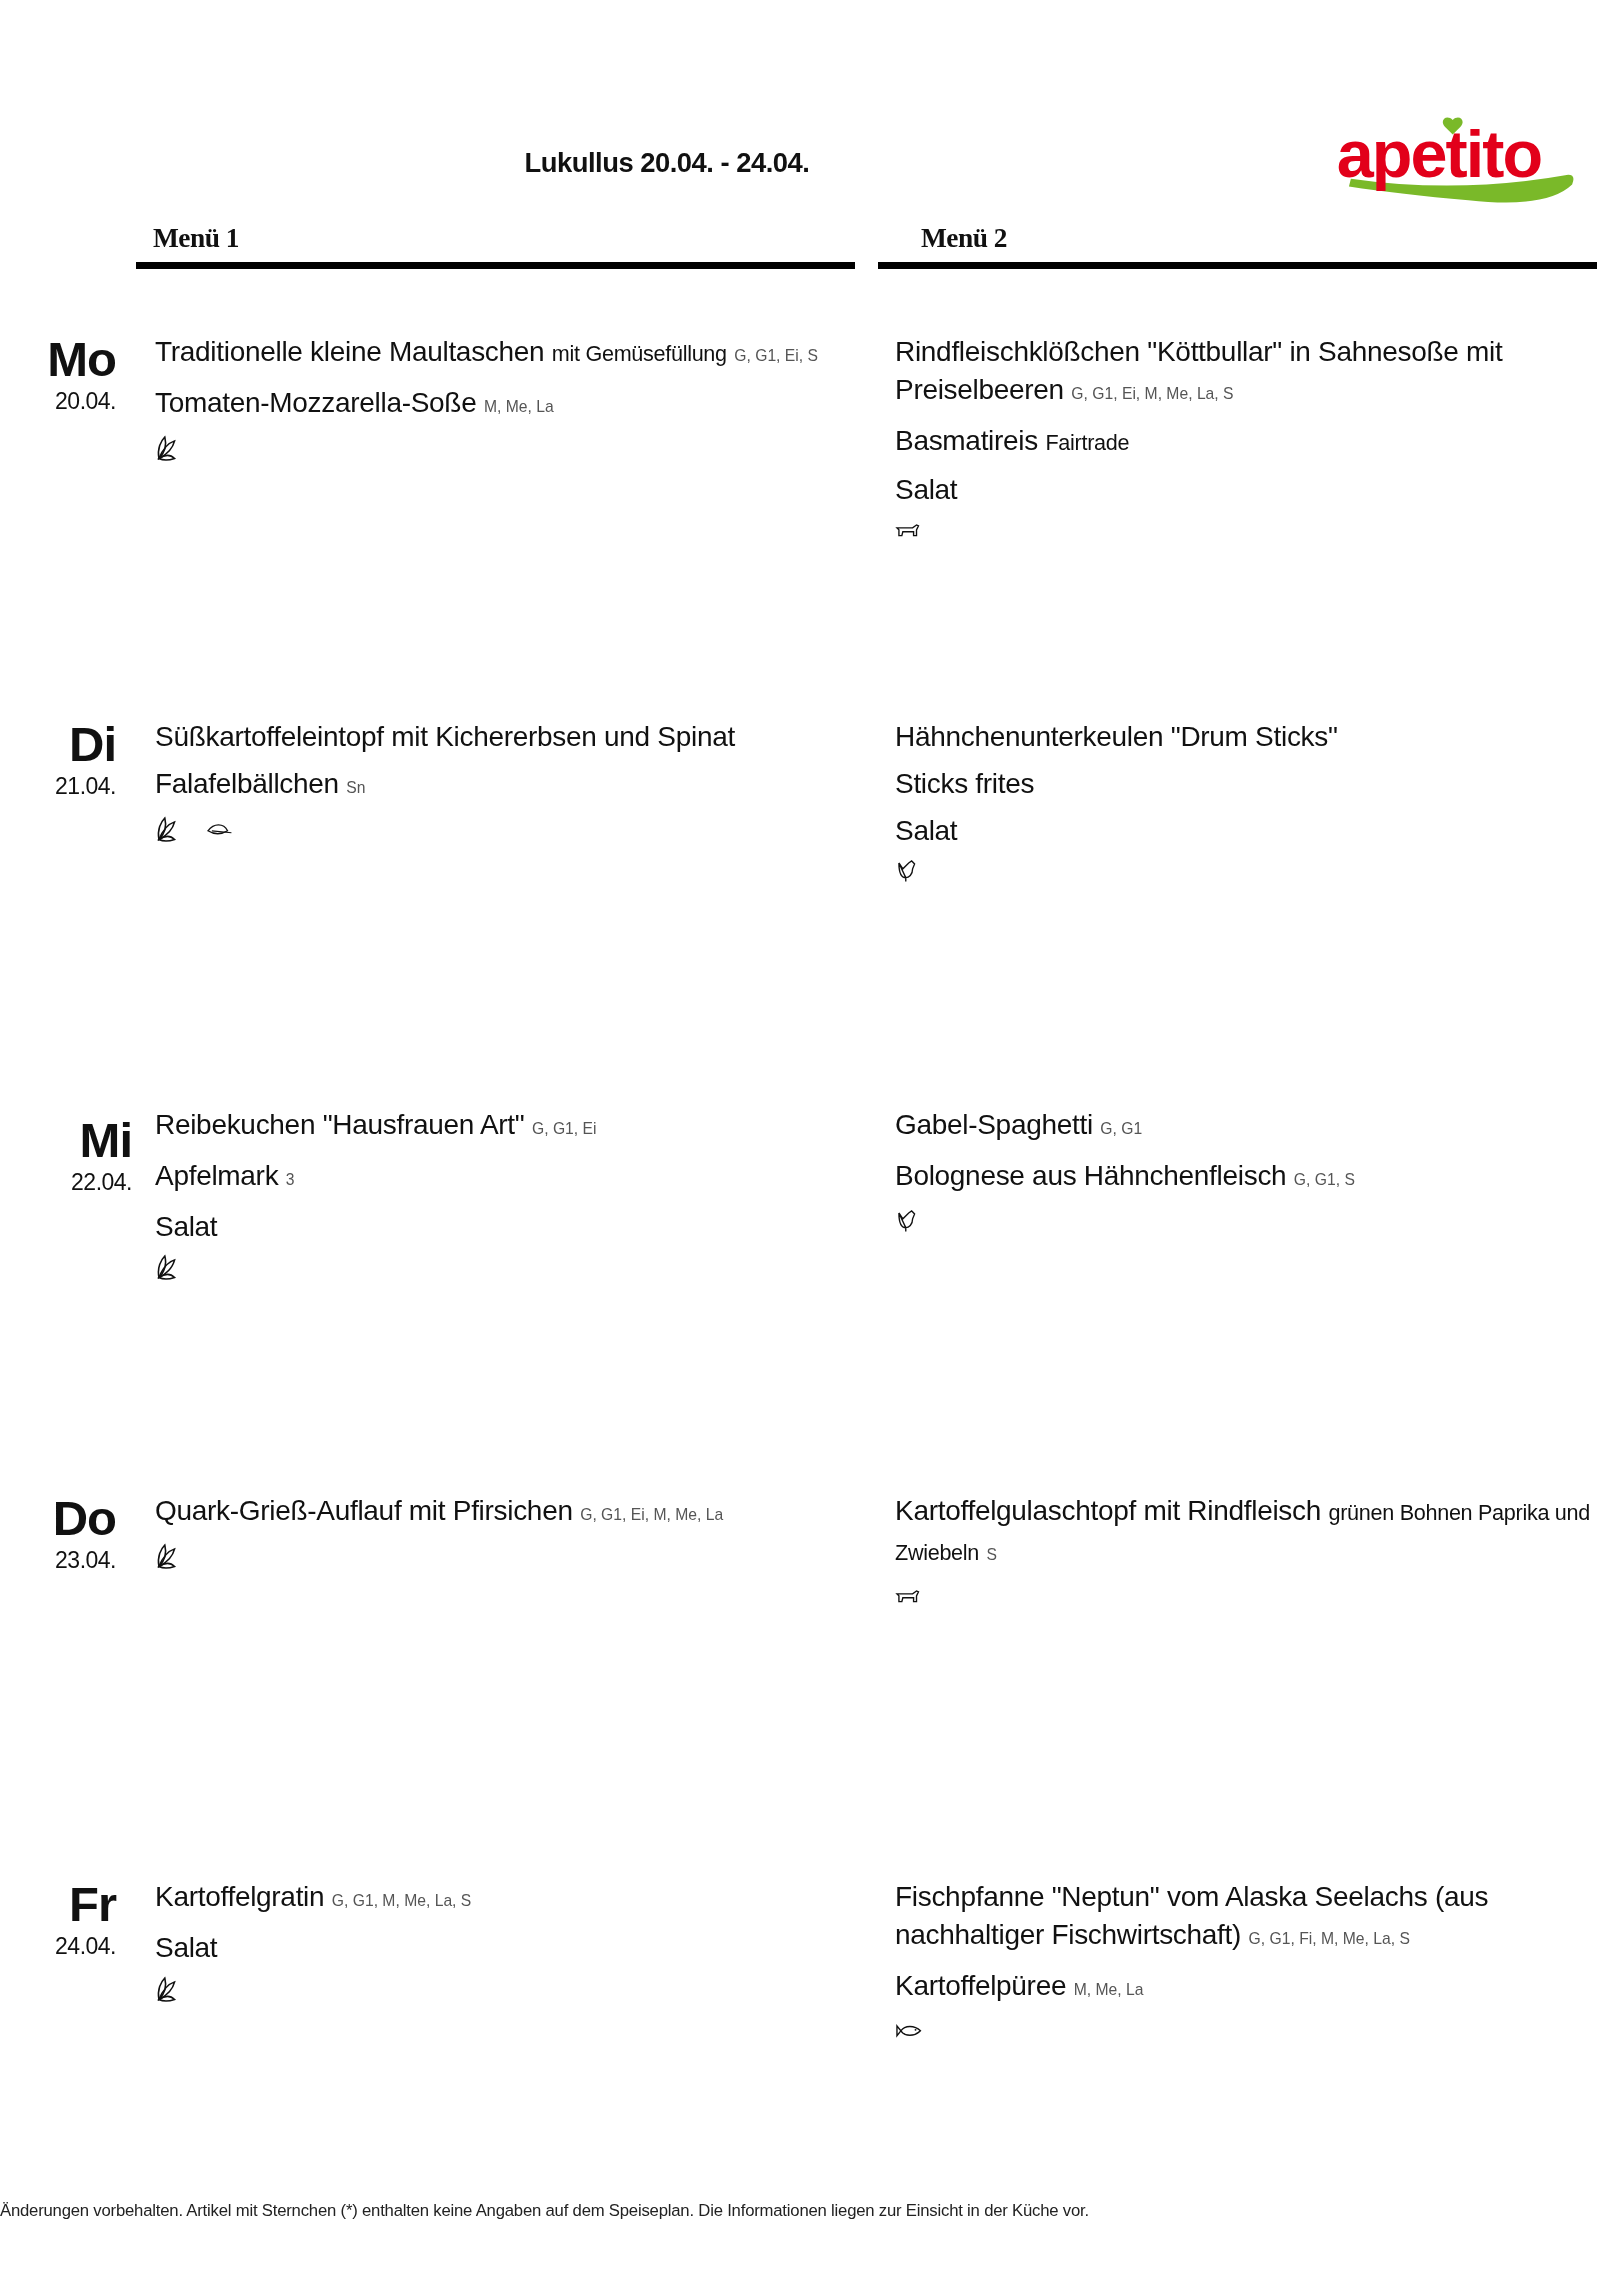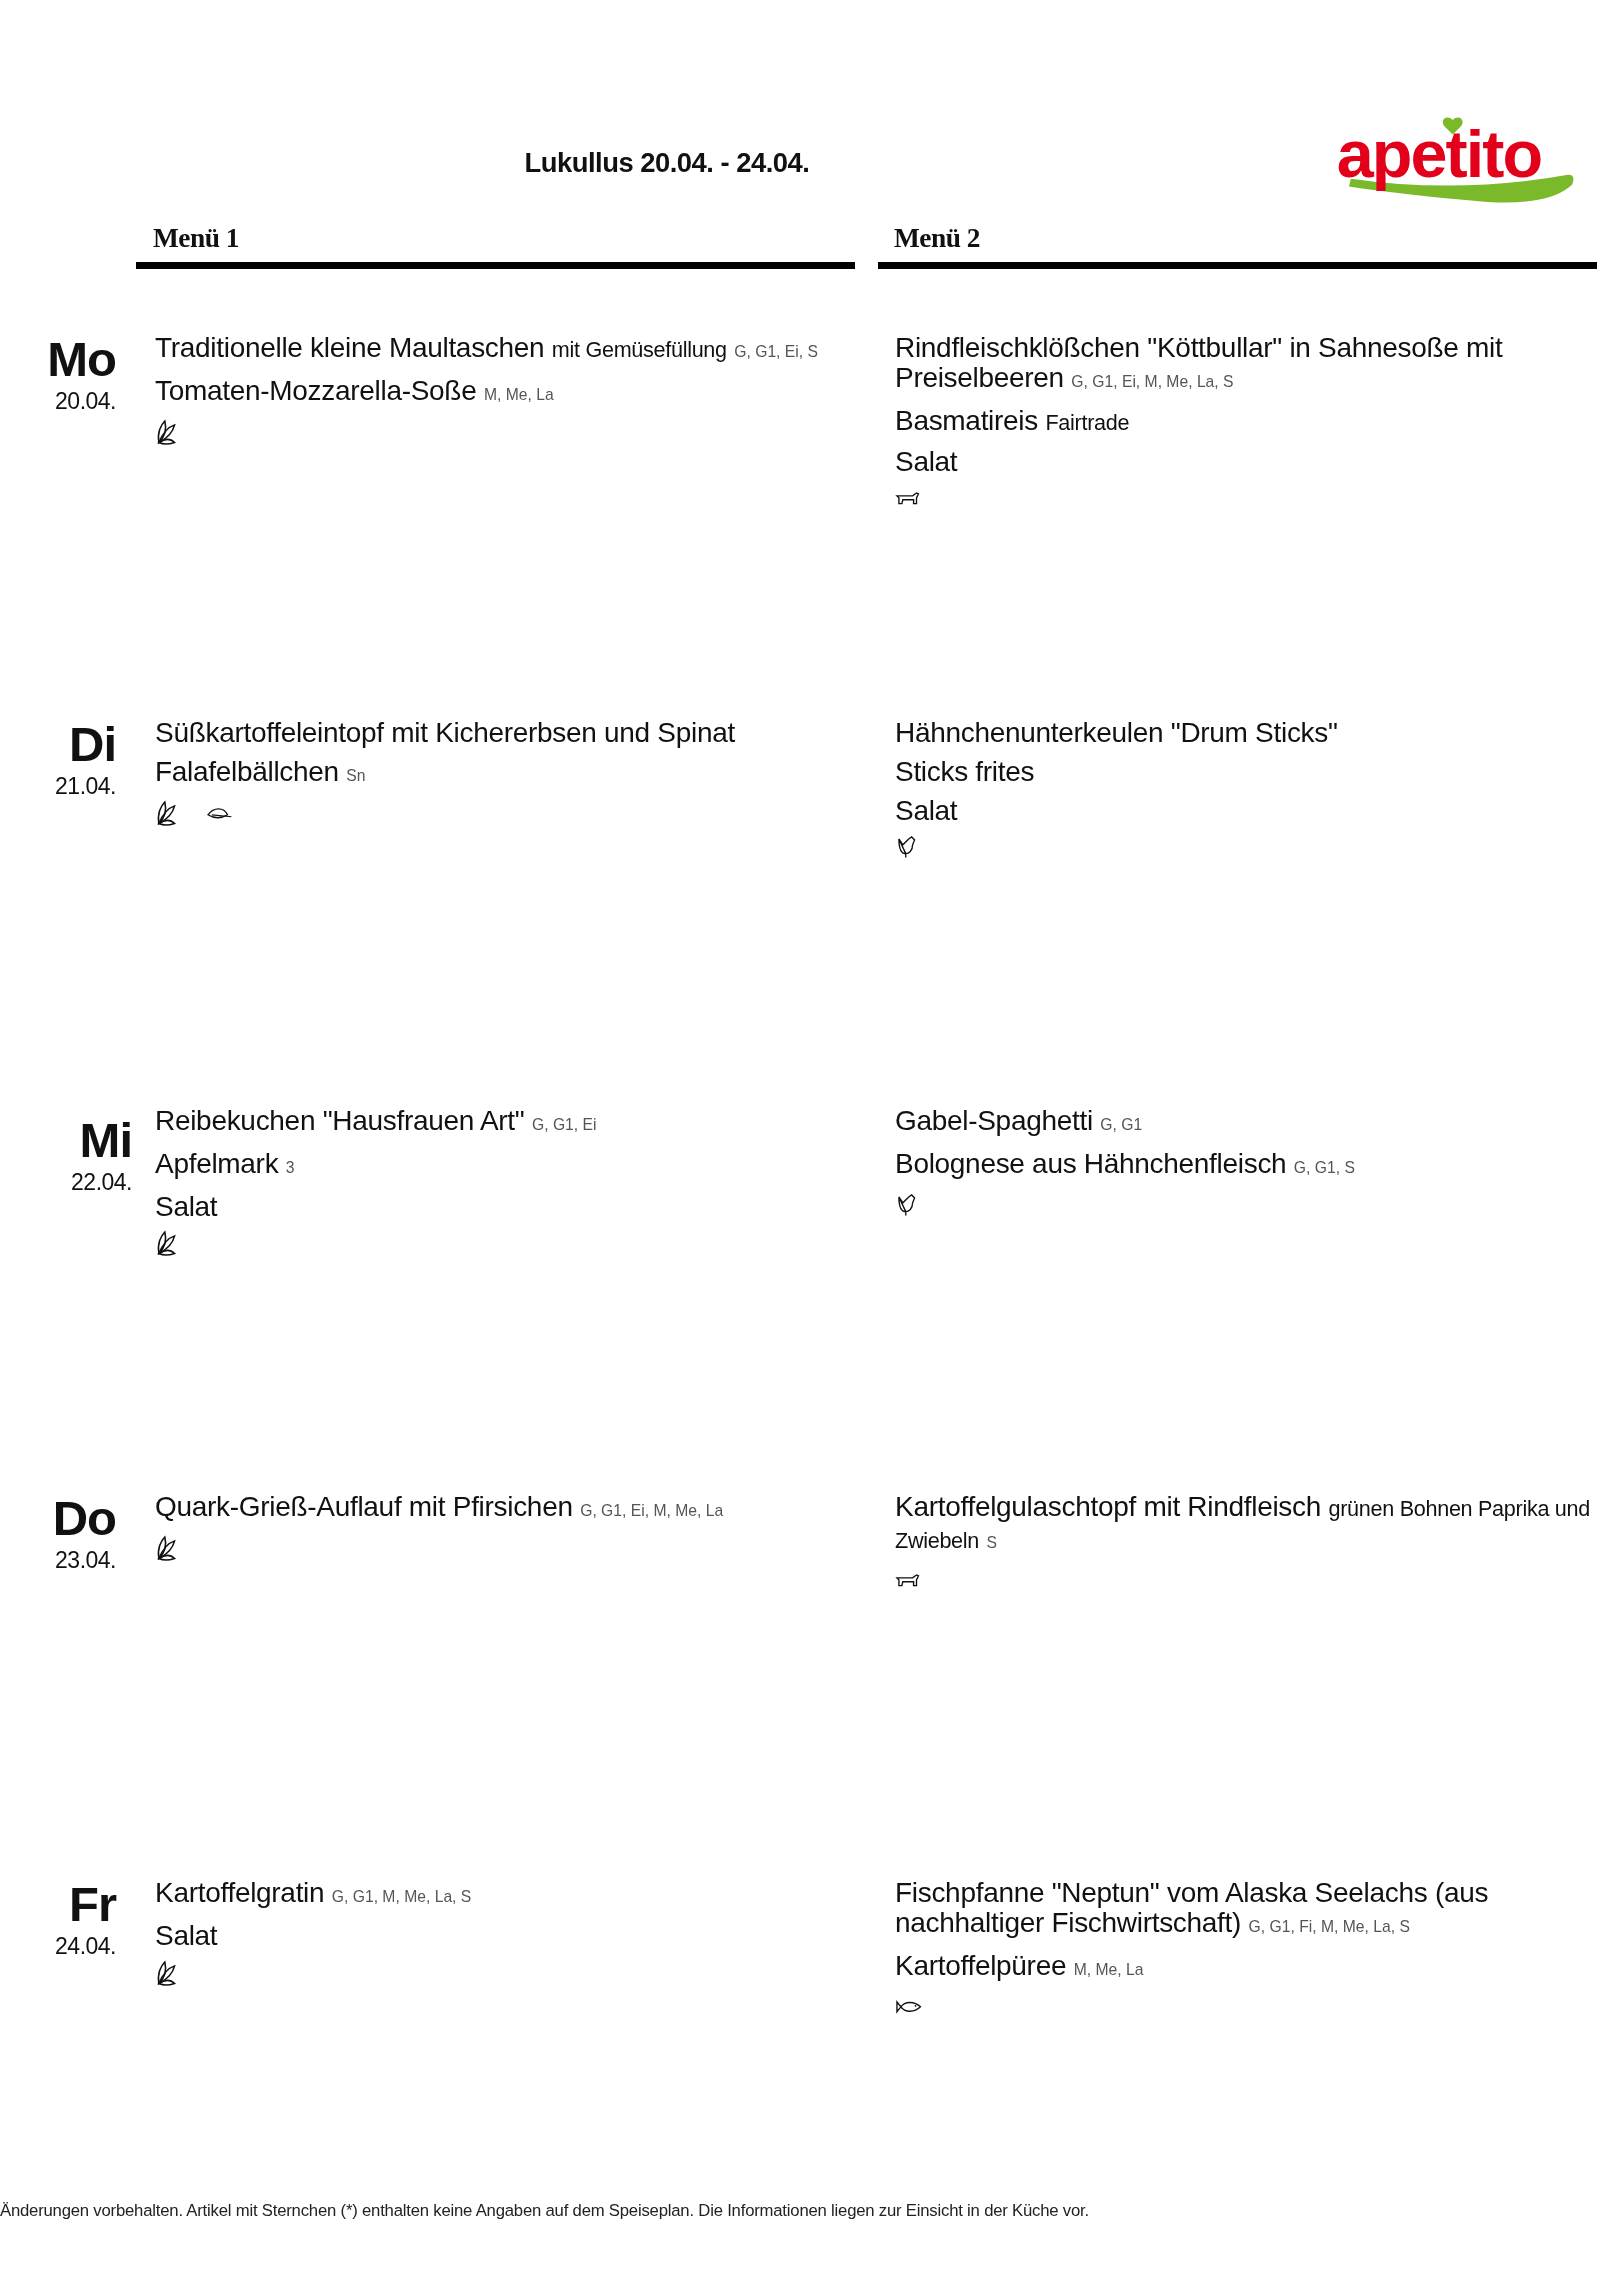--- a/index.html
+++ b/index.html
@@ -9,36 +9,36 @@
   }
   .title {
     position: absolute; left: 412px; top: 147px; width: 510px; text-align: center;
     font-size: 27.4px; font-weight: bold; letter-spacing: -0.5px;
   }
   .logo { position: absolute; left: 1292px; top: 116px; width: 294px; height: 93px; }
   .col-head {
     position: absolute; top: 223px; font-size: 27.4px; font-weight: bold; letter-spacing: -0.5px; font-family: Liberation Serif, serif;
   }
   .col-head.m1 { left: 153px; }
-  .col-head.m2 { left: 894px; }
+  .col-head.m2 { left: 921px; }
   .rule { position: absolute; top: 262px; height: 6.9px; background: #000; }
   .rule.m1 { left: 136px; width: 719px; }
   .rule.m2 { left: 878px; width: 719px; }
 
   .day { position: absolute; left: 0; width: 1620px; }
   .day-label {
     position: absolute; left: 0; width: 116px; text-align: right;
   }
   .day-abbr { display: block; font-size: 49px; font-weight: bold; line-height: 53px; letter-spacing: -1px; }
   .day-date { display: block; font-size: 23px; line-height: 31px; letter-spacing: -0.5px; }
 
   .menu { position: absolute; top: 0; }
   .menu.m1 { left: 155px; width: 696px; }
   .menu.m2 { left: 895px; width: 696px; }
-  .dish { font-size: 28px; line-height: 30px; margin-bottom: 8.8px; letter-spacing: -0.3px; }
+  .dish { font-size: 28px; line-height: 38px; margin-bottom: 8.8px; letter-spacing: -0.3px; }
   .dish .extra { font-size: 21.6px; }
   .dish .allergens { font-size: 15.7px; color: #555; letter-spacing: 0; }
   .icons { display: flex; gap: 25.5px; margin-top: 0px; height: 27.4px; align-items: center; }
   .icons svg { display: block; }
 
   .footer {
     position: absolute; left: 0; width: 1620px; top: 2201px; text-align: left;
     font-size: 16.7px; color: #222; letter-spacing: -0.2px;
   }
 </style>

